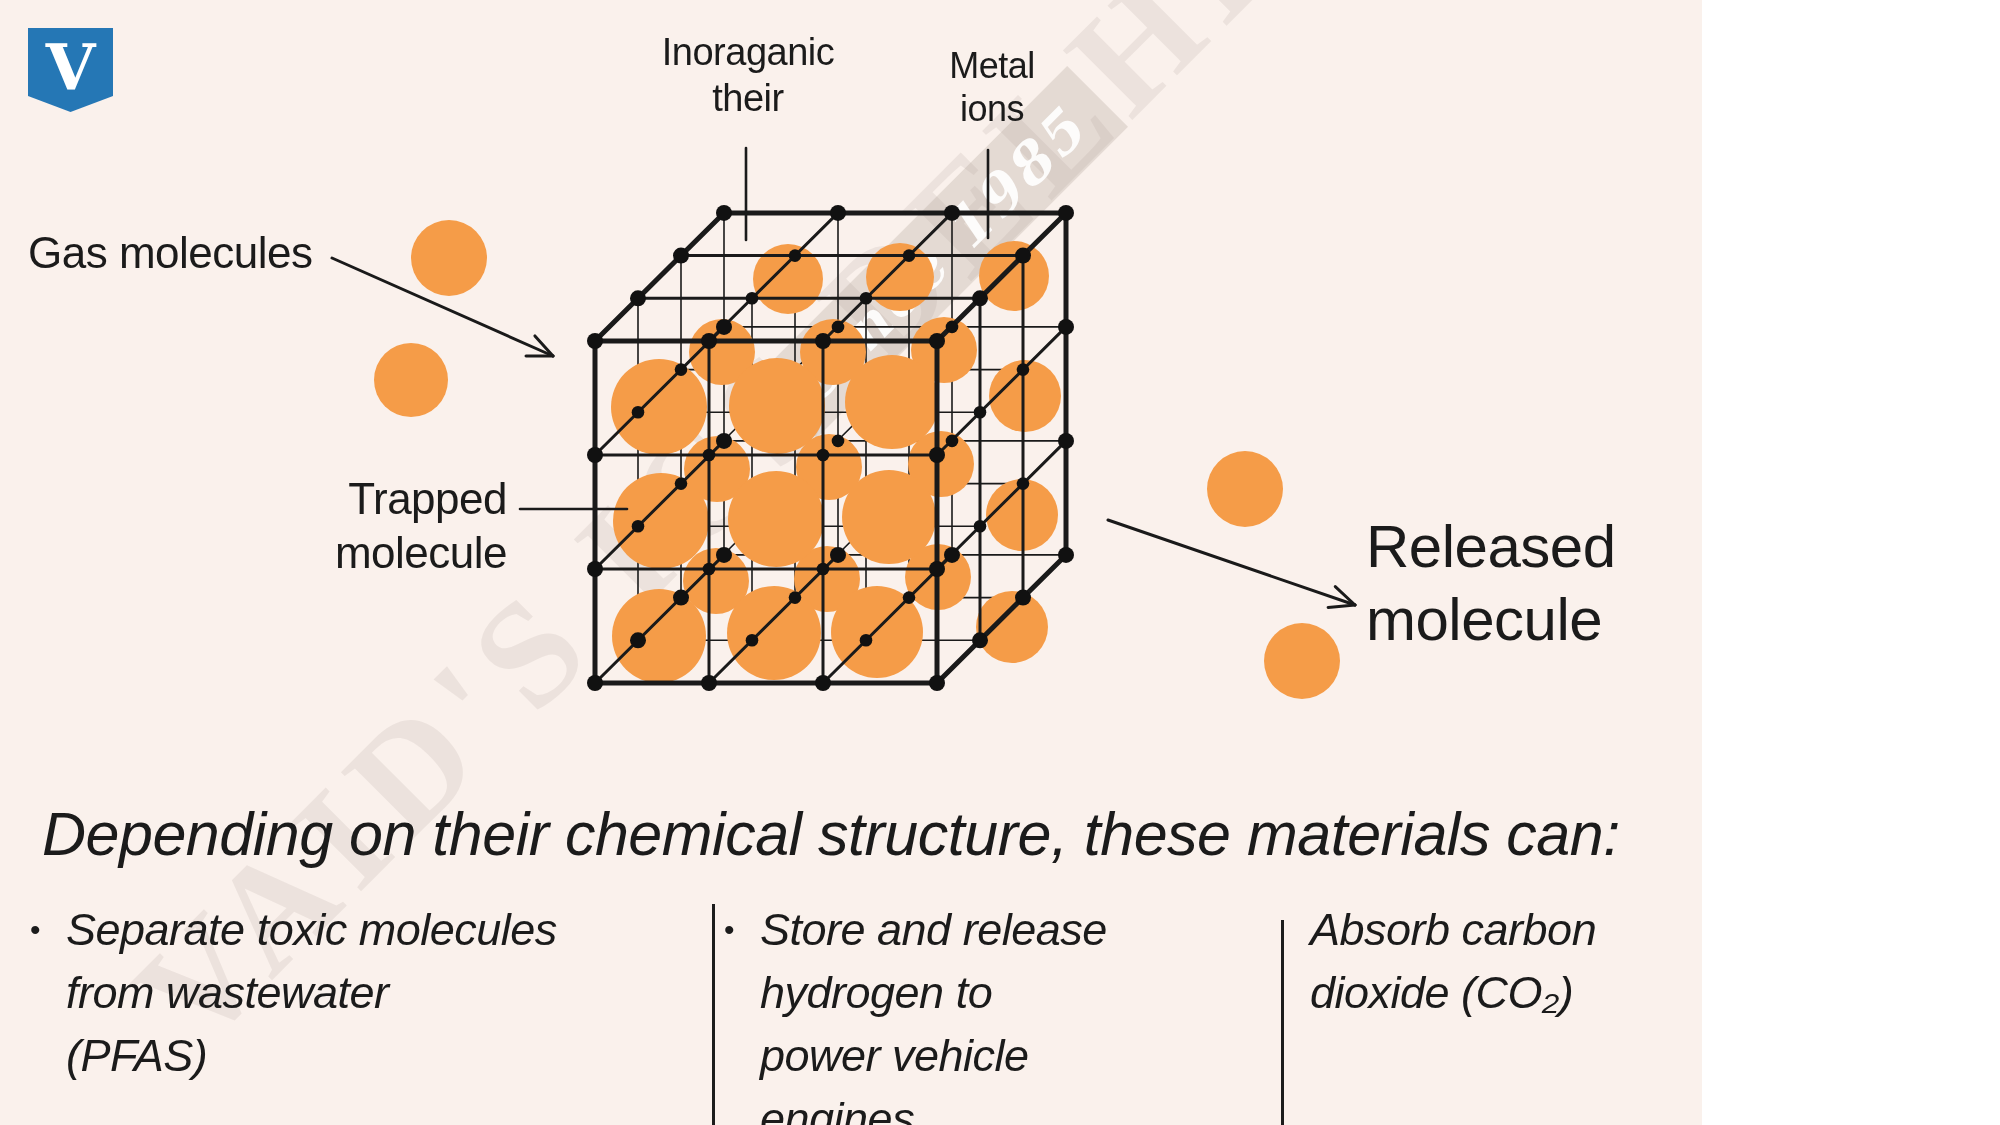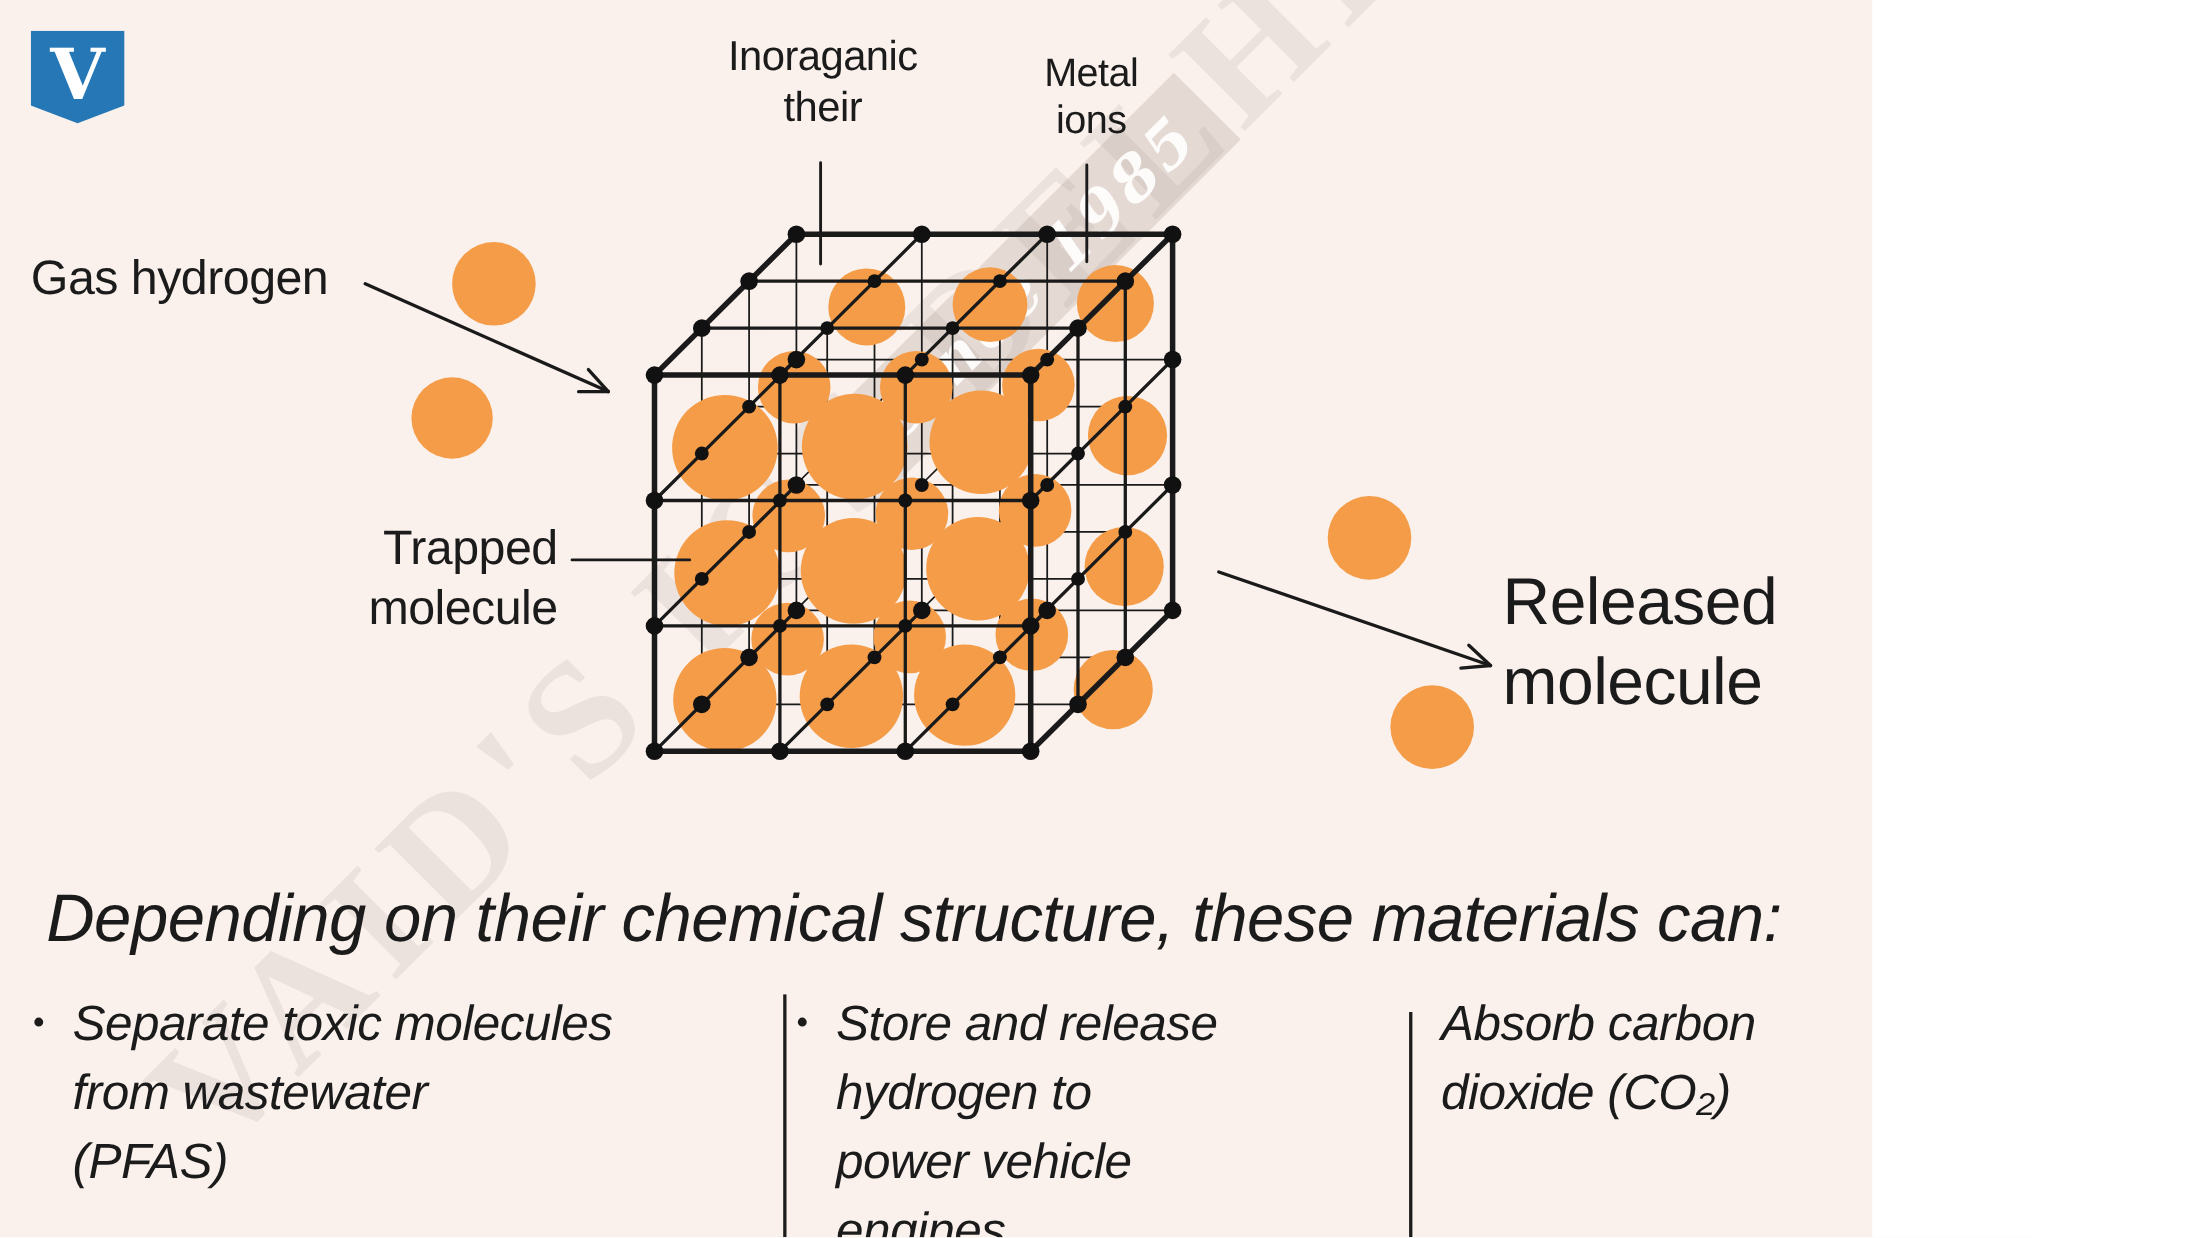--- a/index.html
+++ b/index.html
@@ -190,21 +190,21 @@
         <line x1="746" y1="148" x2="746" y2="240" stroke="#1a1a1a" stroke-width="2.6" stroke-linecap="round"></line>
         <line x1="988" y1="150" x2="988" y2="238" stroke="#1a1a1a" stroke-width="2.6" stroke-linecap="round"></line>
         <line x1="332" y1="258" x2="553" y2="356" stroke="#1a1a1a" stroke-width="3" stroke-linecap="round"></line>
         <line x1="553" y1="356" x2="526.0000923621255" y2="356.07062256190676" stroke="#1a1a1a" stroke-width="3" stroke-linecap="round"></line>
         <line x1="553" y1="356" x2="534.9259767457314" y2="335.9418424723466" stroke="#1a1a1a" stroke-width="3" stroke-linecap="round"></line>
         <line x1="1108" y1="520" x2="1355" y2="605" stroke="#1a1a1a" stroke-width="3" stroke-linecap="round"></line>
         <line x1="1355" y1="605" x2="1328.10582040238" y2="607.3881172020999" stroke="#1a1a1a" stroke-width="3" stroke-linecap="round"></line>
         <line x1="1355" y1="605" x2="1335.2708398428613" y2="586.5674136515256" stroke="#1a1a1a" stroke-width="3" stroke-linecap="round"></line>
       </svg>
 
-    <div class="diag-label gas-label">Gas hydrogen</div>
+    <div class="diag-label gas-label">Gas molecules</div>
     <div class="diag-label trapped-label">Trapped
 molecule</div>
     <div class="diag-label released-label">Released
 molecule</div>
     <div class="diag-label inorganic-label">Inoraganic
 their</div>
     <div class="diag-label metal-label">Metal
 ions</div>
 
     <div class="abs heading">Depending on their chemical structure, these materials can:</div>

